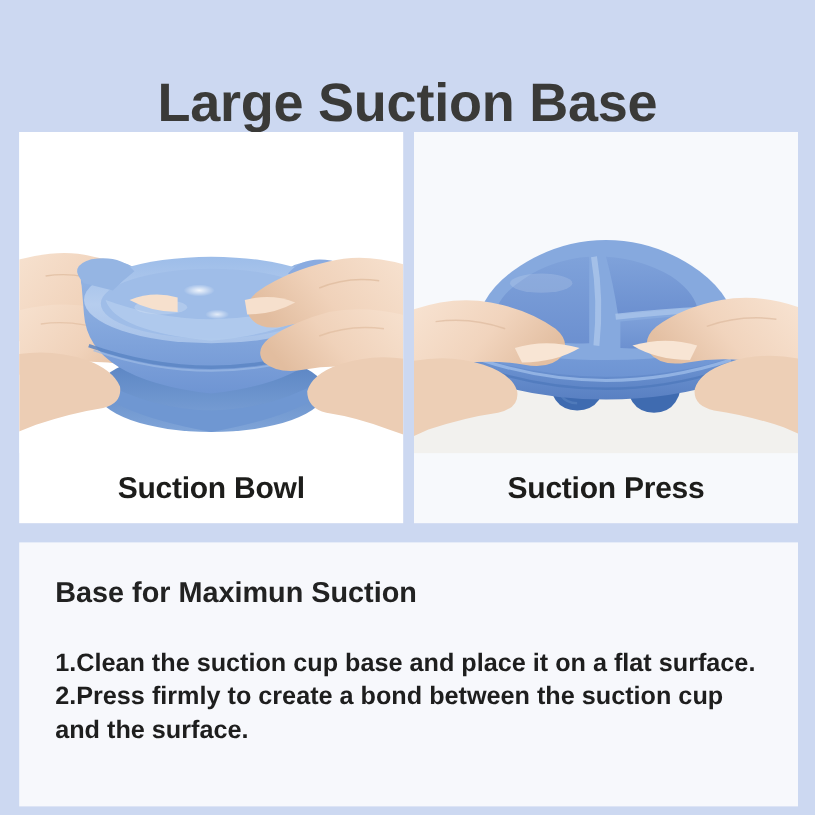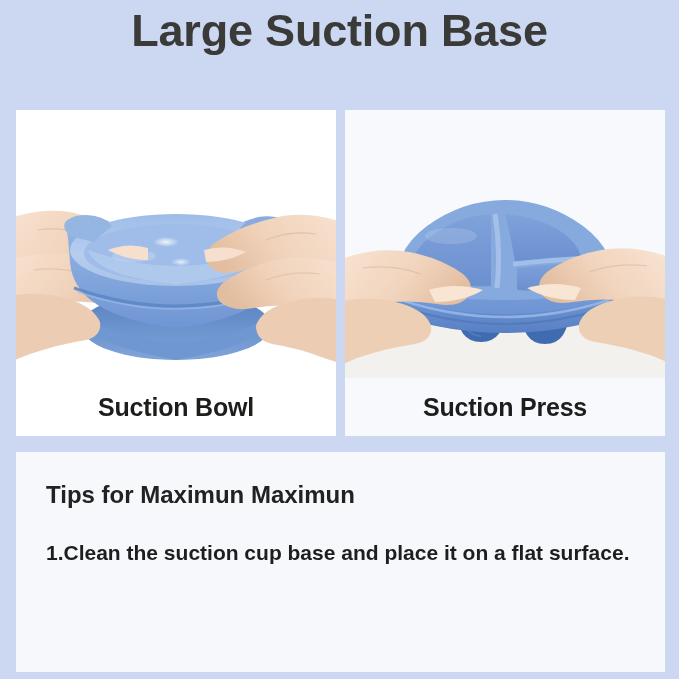--- a/index.html
+++ b/index.html
@@ -17,25 +17,25 @@
     position: relative;
     width: 679px;
     height: 679px;
     background: #ccd8f1;
   }
 
   
   .title-bar {
     position: absolute;
     left: 0;
-    top: 8px;
+    top: 0;
     width: 679px;
     height: 108px;
     display: flex;
-    align-items: flex-start;
+    align-items: flex-end;
     justify-content: center;
   }
   .title-text {
     font-size: 45px;
     font-weight: bold;
     color: #3a3a38;
     letter-spacing: -0.2px;
     line-height: 1;
     white-space: nowrap;
   }
@@ -276,19 +276,20 @@
           <path d="M302 156 Q272 152 244 162" stroke="#dcb99c" stroke-width="1.2" fill="none" opacity="0.65"></path>
 
           <path d="M236 178 Q210 170 182 178 Q202 190 230 190 Z" fill="#f8e5d4"></path>
         </svg>
       </div>
       <div class="caption">Suction Press</div>
     </div>
   </div>
 
   <div class="tips-box">
-    <div class="tips-heading">Tips for Maximun Maximun</div>
+    <div class="tips-heading">Base for Maximun Suction</div>
     <div class="tips-list">
       <p class="tip-line">1.Clean the suction cup base and place it on a flat surface.</p>
+      <p class="tip-line">2.Press firmly to create a bond between the suction cup and the surface.</p>
     </div>
   </div>
 
 </div>
 
 </body></html>

